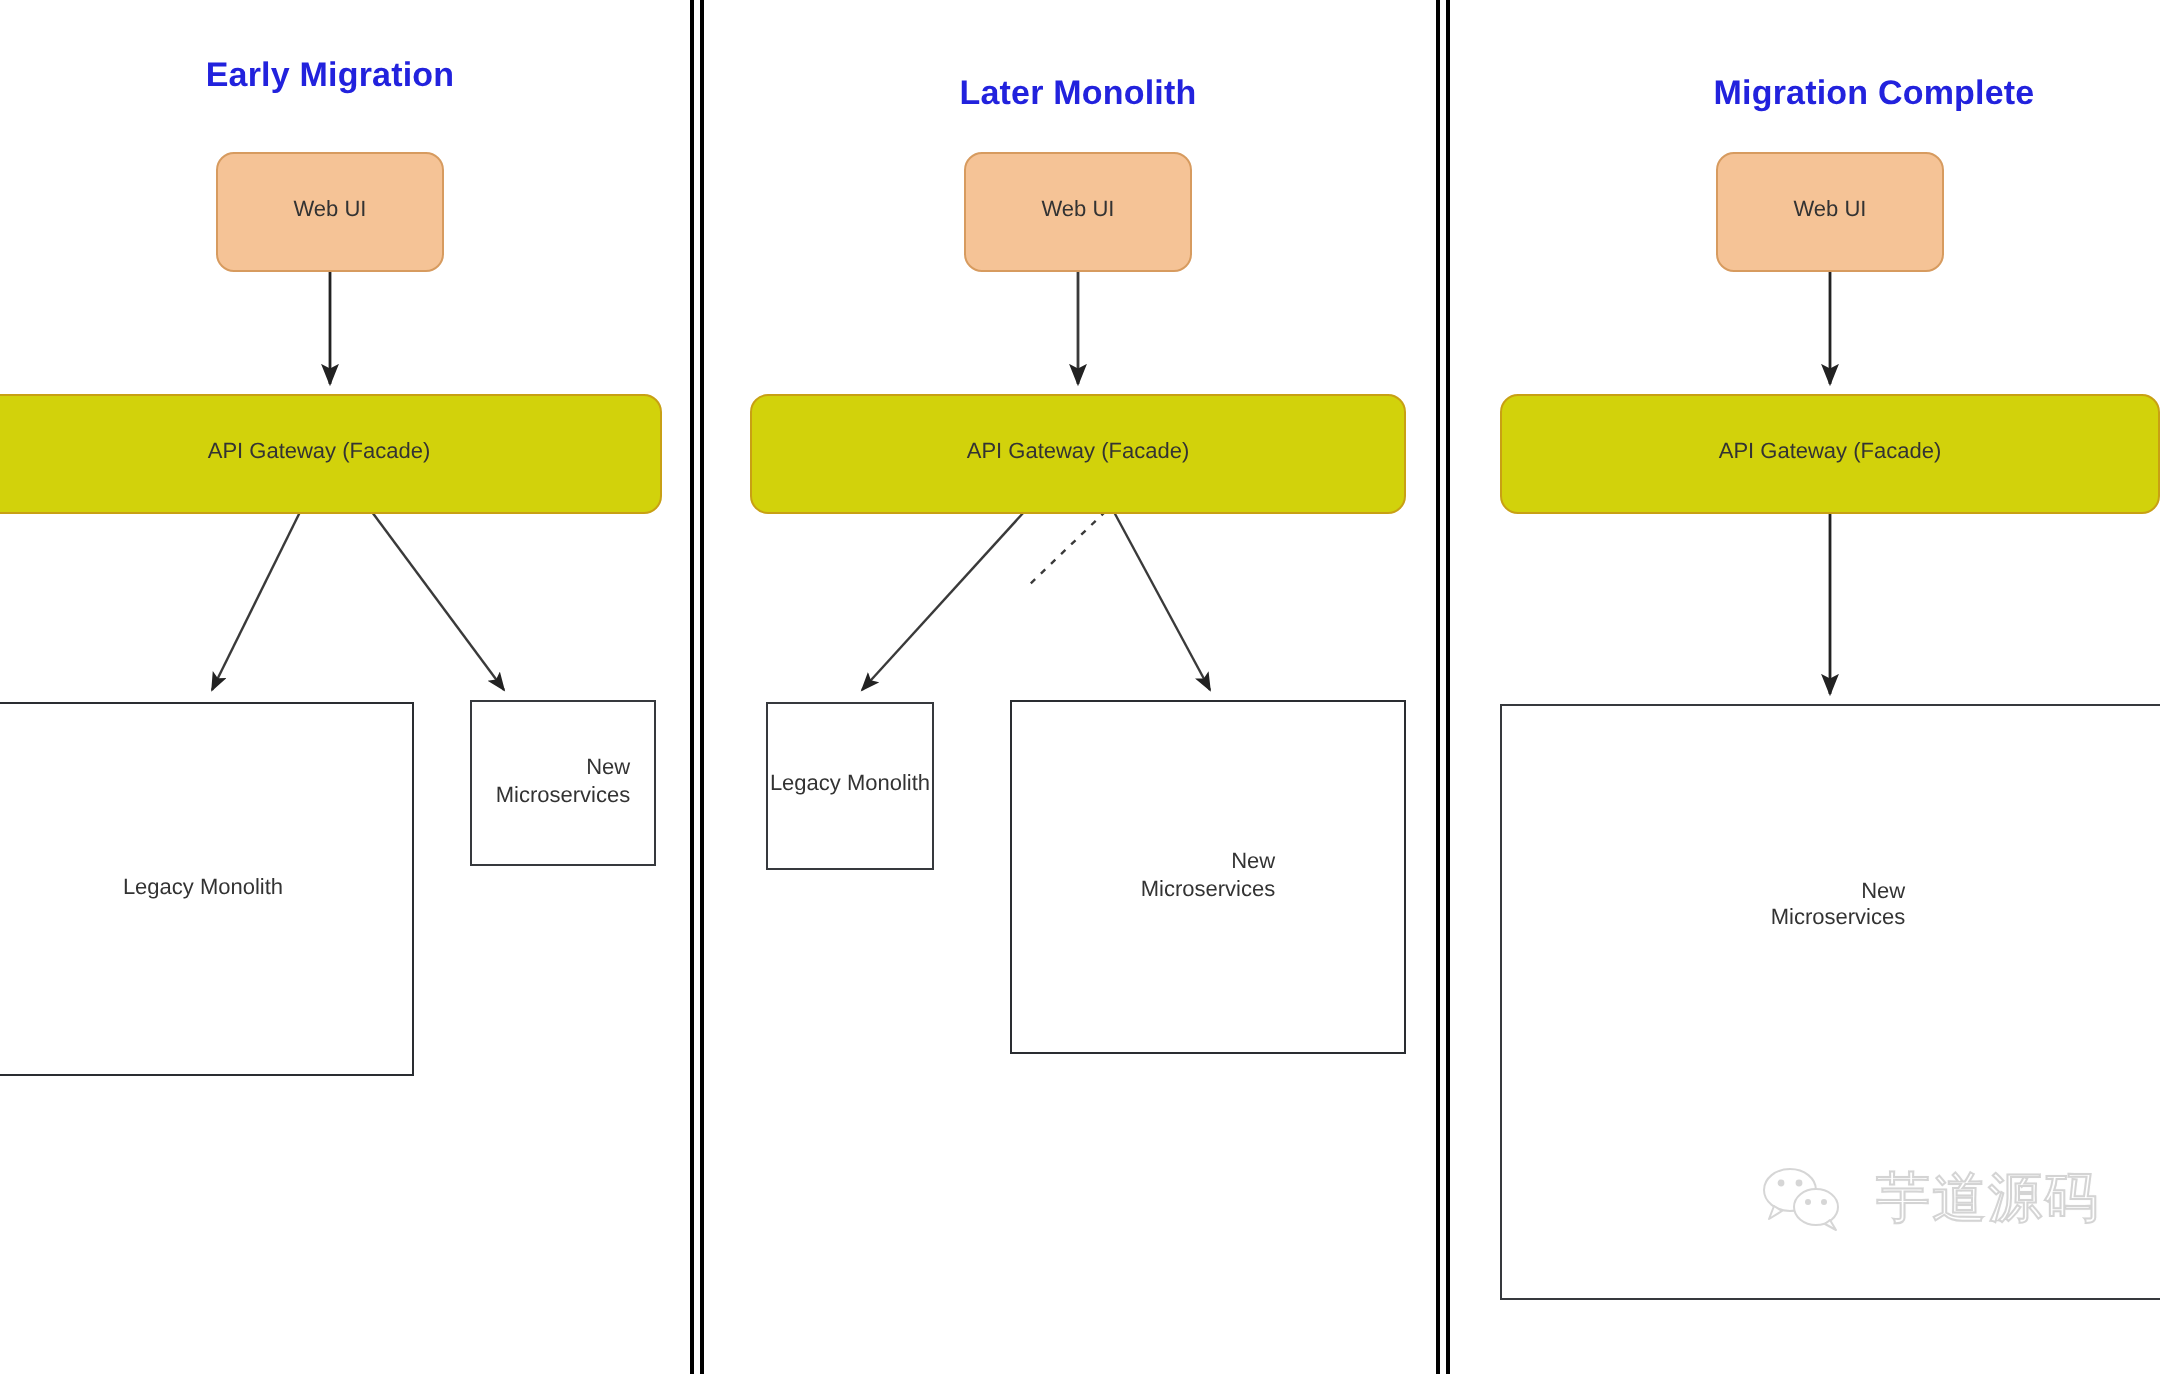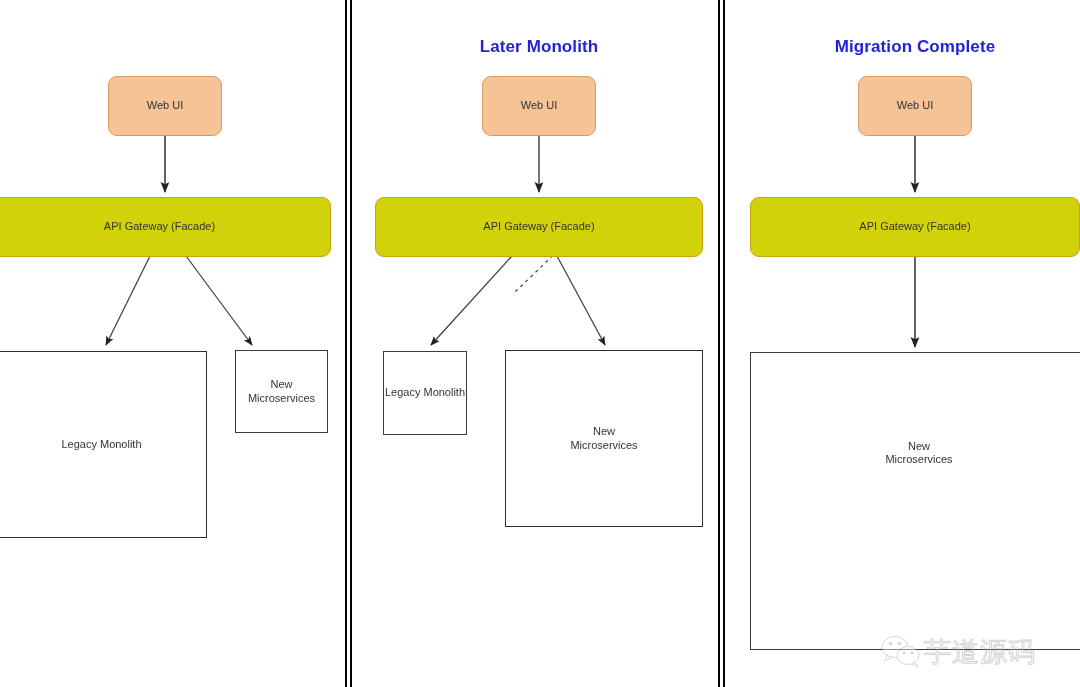--- a/index.html
+++ b/index.html
@@ -47,21 +47,21 @@
     letter-spacing: 0.1px;
   }
 
   
   .node {
     position: absolute;
     box-sizing: border-box;
     display: flex;
     align-items: center;
     justify-content: center;
-    text-align: center;
+    text-align: right;
     font-size: 11px;
     color: #333333;
     line-height: 1.22;
   }
   .node-webui {
     background: #f5c396;
     border: 1px solid #d79b5f;
     border-radius: 9px;
   }
   .node-gateway {
@@ -88,26 +88,26 @@
     top: 0;
     width: 1080px;
     height: 687px;
     pointer-events: none;
   }
 
   
   #watermark {
     position: absolute;
     left: 880px;
-    top: 624px;
+    top: 572px;
     width: 190px;
     height: 54px;
     display: flex;
     align-items: center;
-    gap: 0;
+    gap: 14px;
     opacity: 0.42;
     pointer-events: none;
   }
   #watermark .wm-text {
     font-size: 27px;
     color: #ffffff;
     -webkit-text-stroke: 1px #9a9a9a;
     text-shadow: 0 0 1px #b5b5b5;
     font-family: "DejaVu Sans", sans-serif;
     line-height: 1;
@@ -138,20 +138,21 @@
       <line x1="557" y1="256" x2="605" y2="345" stroke="#3a3a3a" stroke-width="1.2" marker-end="url(#arrowhead)"></line>
       <line x1="568" y1="241" x2="514" y2="293" stroke="#3a3a3a" stroke-width="1.2" stroke-dasharray="3 4"></line>
     </g>
 
     <g>
       <line x1="915" y1="136" x2="915" y2="192" stroke="#222222" stroke-width="1.4" marker-end="url(#arrowhead)"></line>
       <line x1="915" y1="257" x2="915" y2="347" stroke="#222222" stroke-width="1.4" marker-end="url(#arrowhead)"></line>
     </g>
   </svg>
 
+  <div class="panel-title" style="left:60px; top:28px; width:210px;">Early Migration</div>
 
   <div class="node node-webui" style="left:108px; top:76px; width:114px; height:60px;">
     <span>Web UI</span>
   </div>
 
   <div class="node node-gateway" style="left:-12px; top:197px; width:343px; height:60px;">
     <span>API Gateway (Facade)</span>
   </div>
 
   <div class="node node-plain thick" style="left:-4px; top:351px; width:211px; height:187px;">
@@ -189,21 +190,21 @@
       <span>New</span><br>
       <span>Microservices</span>
     </span>
   </div>
 
   <div class="divider" style="left:718px;">
     <i class="l"></i>
     <i class="r"></i>
   </div>
 
-  <div class="panel-title" style="left:810px; top:37px; width:210px;">Migration Complete</div>
+  <div class="panel-title" style="left:832px; top:37px; width:210px;">Migration Complete</div>
 
   <div class="node node-webui" style="left:858px; top:76px; width:114px; height:60px;">
     <span>Web UI</span>
   </div>
 
   <div class="node node-gateway" style="left:750px; top:197px; width:330px; height:60px;">
     <span>API Gateway (Facade)</span>
   </div>
 
   <div class="node node-plain" style="left:750px; top:352px; width:338px; height:298px;">

